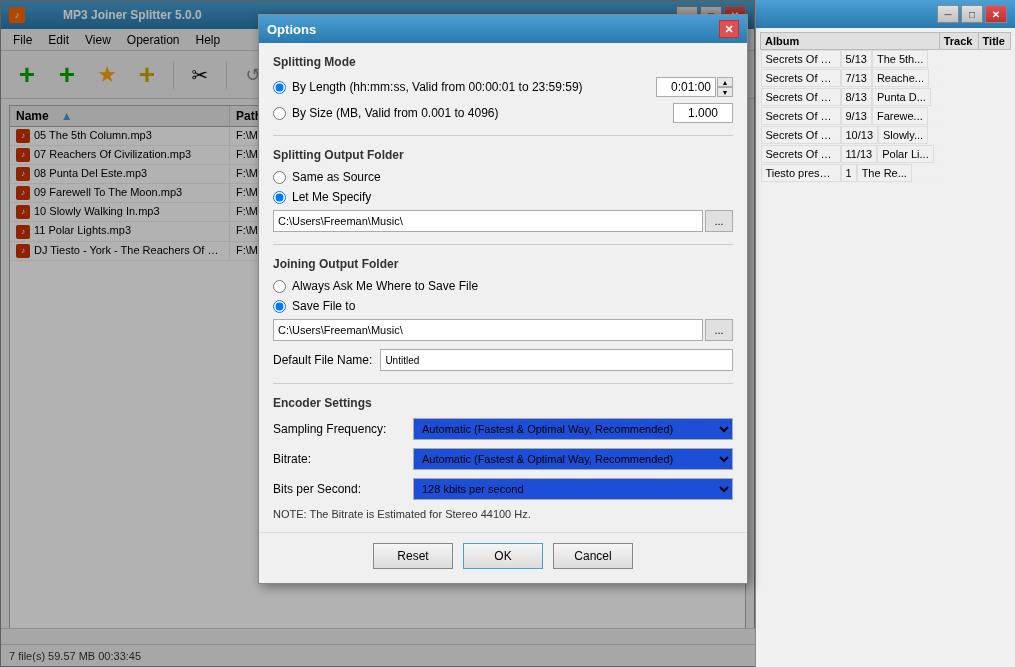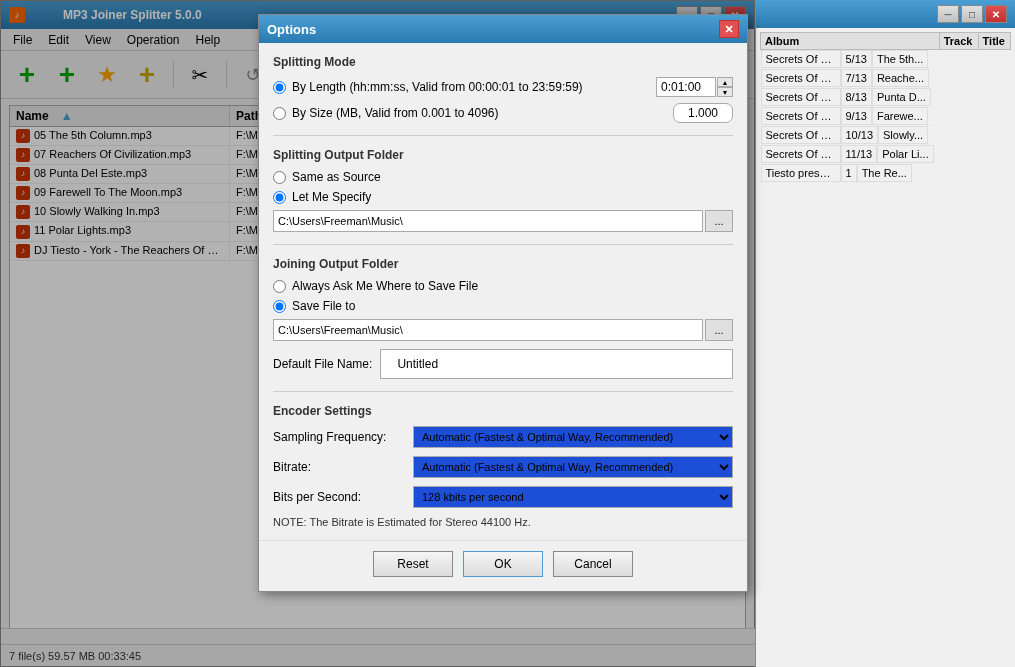--- a/index.html
+++ b/index.html
@@ -271,21 +271,21 @@
       display: flex;
       align-items: center;
       margin-left: 8px;
     }
     .spin-input {
       width: 60px;
       height: 20px;
       border: 1px solid #aaa;
       padding: 1px 4px;
       font-size: 12px;
-      text-align: left;
+      text-align: right;
     }
     .spin-btns {
       display: flex;
       flex-direction: column;
       margin-left: 1px;
     }
     .spin-btn {
       width: 16px; height: 10px;
       background: #e8e8e8;
       border: 1px solid #aaa;
@@ -331,24 +331,24 @@
       align-items: center;
       margin-top: 8px;
     }
     .default-name-label {
       font-size: 12px;
       margin-right: 8px;
       white-space: nowrap;
     }
     .default-name-input {
       flex: 1;
-      height: 30px;
-      border: 1px solid #aaa;
-      padding: 2px 16px;
-      font-size: 12px;
+      height: 22px;
+      border: 1px solid #aaa;
+      padding: 2px 4px;
+      font-size: 10px;
       background: white;
     }
 
     .encoder-row {
       display: flex;
       align-items: center;
       margin-bottom: 8px;
     }
     .encoder-label {
       width: 140px;
@@ -559,21 +559,21 @@
         <div class="spin-btns">
           <button class="spin-btn">▲</button>
           <button class="spin-btn">▼</button>
         </div>
       </div>
     </div>
 
     <div class="radio-row">
       <input type="radio" name="split_mode" id="by_size" style="">
       <label class="radio-label" for="by_size">By Size (MB, Valid from 0.001 to 4096)</label>
-      <input type="text" class="number-input" value="1.000" style="margin-left: 8px; border-radius: 7px;">
+      <input type="text" class="number-input" value="1.000" style="margin-left: 8px;">
     </div>
 
 
     <div class="section-divider"></div>
 
     <div class="section-title">Splitting Output Folder</div>
 
     <div class="radio-row">
       <input type="radio" name="split_output" id="same_as_source" style="">
       <label class="radio-label" for="same_as_source">Same as Source</label>

